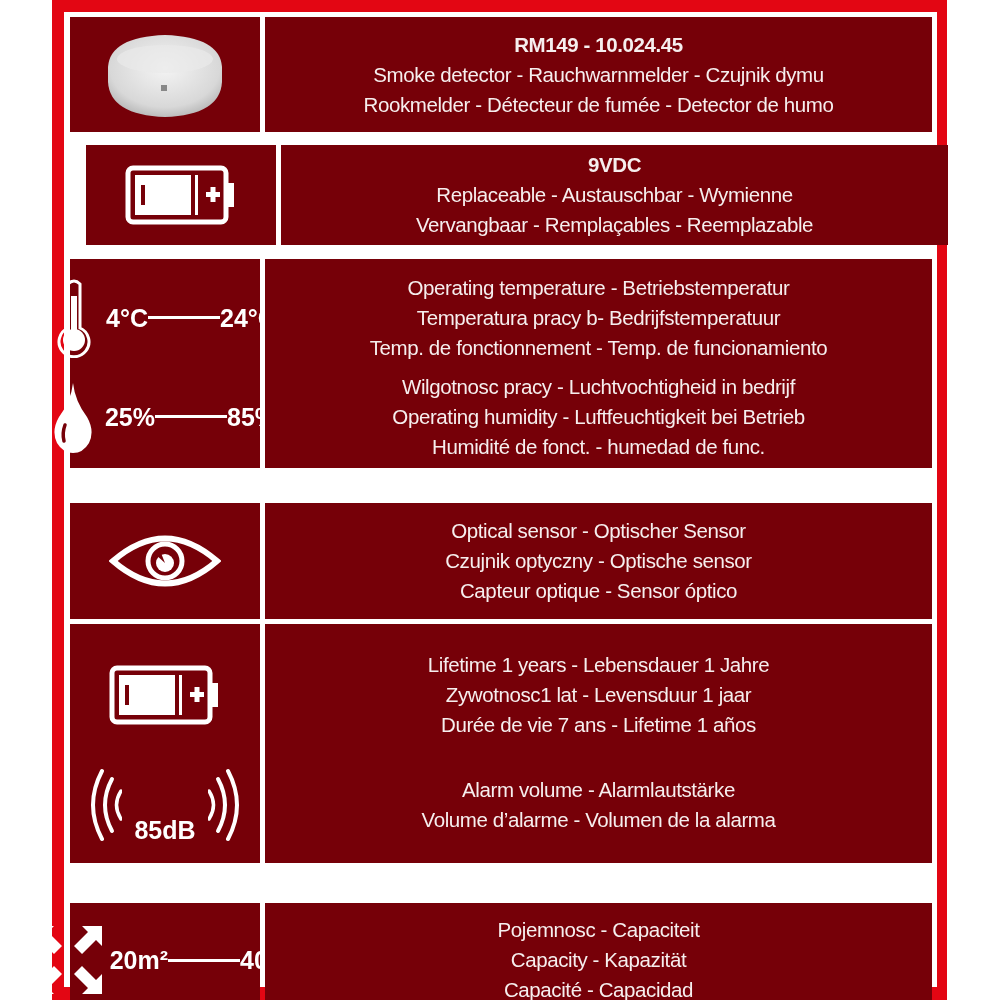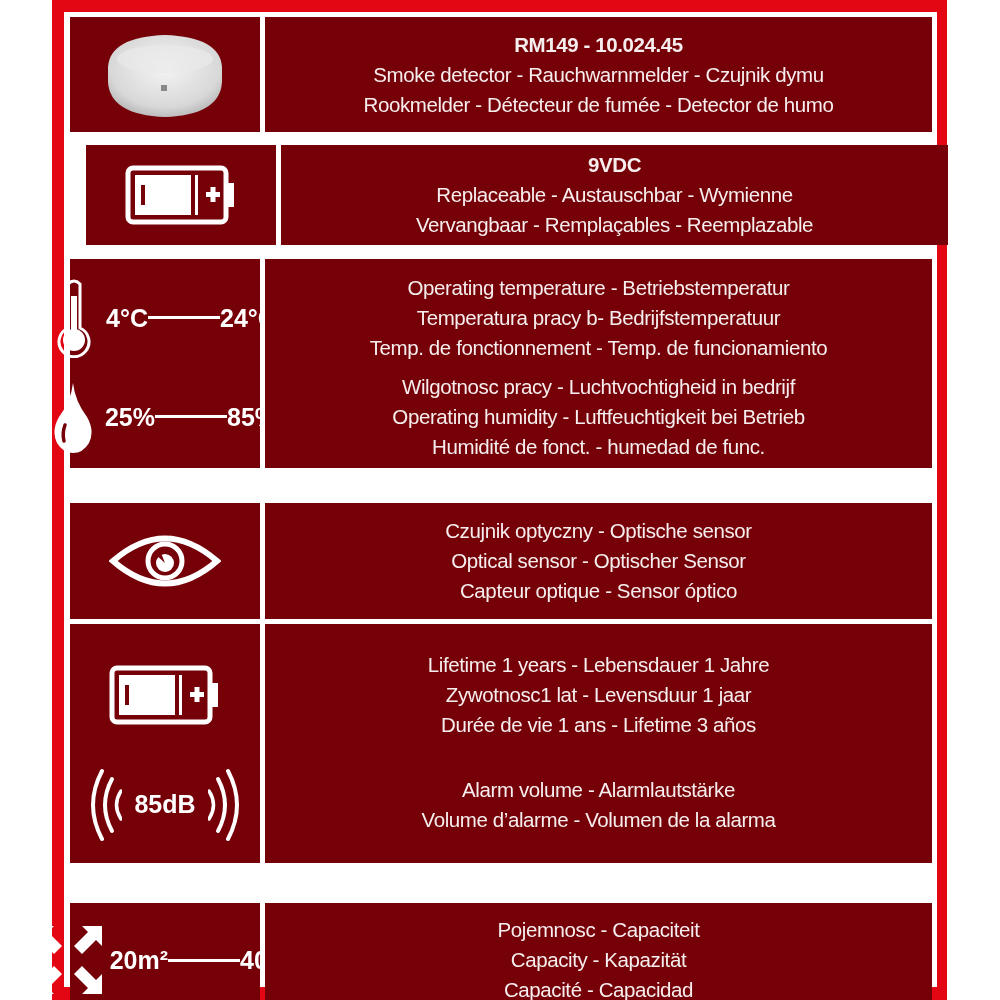--- a/index.html
+++ b/index.html
@@ -115,48 +115,48 @@
    <div class="row" style="top:486px;height:116px;">
     <div class="cell-icon">
      <svg width="112" height="62" viewBox="0 0 112 62">
       <path d="M4 31 Q56 -14 108 31 Q56 76 4 31 Z" fill="none" stroke="#fff" stroke-width="6"></path>
       <circle cx="56" cy="31" r="17" fill="none" stroke="#fff" stroke-width="5"></circle>
       <circle cx="56" cy="33" r="9" fill="#fff"></circle>
       <path d="M46 24 L56 33 L50 18 Z" fill="#760008"></path>
      </svg>
     </div>
     <div class="cell-text">
+     <div>Optical sensor - Optischer Sensor</div>
      <div>Czujnik optyczny - Optische sensor</div>
-     <div>Optical sensor - Optischer Sensor</div>
      <div>Capteur optique - Sensor óptico</div>
     </div>
    </div>
 
    <div class="row" style="top:607px;height:142px;">
     <div class="cell-icon">
      <svg width="112" height="60" viewBox="0 0 112 60">
       <rect x="3" y="3" width="98" height="54" rx="5" fill="none" stroke="#fff" stroke-width="5"></rect>
       <rect x="101" y="18" width="8" height="24" fill="#fff"></rect>
       <rect x="10" y="10" width="56" height="40" fill="#fff"></rect>
       <rect x="16" y="20" width="4" height="20" fill="#760008"></rect>
       <rect x="70" y="10" width="3" height="40" fill="#fff"></rect>
       <rect x="81" y="27" width="14" height="5" fill="#fff"></rect>
       <rect x="85.5" y="22" width="5" height="15" fill="#fff"></rect>
      </svg>
     </div>
     <div class="cell-text">
      <div>Lifetime 1 years - Lebensdauer 1 Jahre</div>
      <div>Zywotnosc1 lat - Levensduur 1 jaar</div>
-     <div>Durée de vie 1 ans - Lifetime 3 años</div>
+     <div>Durée de vie 7 ans - Lifetime 1 años</div>
     </div>
    </div>
 
    <div class="row" style="top:729px;height:117px;">
     <div class="cell-icon">
-     <div class="icon-wrap" style="gap:12px;">
+     <div class="icon-wrap" style="gap:12px;align-items:flex-end;">
       <svg width="34" height="80" viewBox="0 0 34 80">
        <path d="M14 6 Q-4 40 14 74" fill="none" stroke="#fff" stroke-width="4" stroke-linecap="round"></path>
        <path d="M24 14 Q10 40 24 66" fill="none" stroke="#fff" stroke-width="4" stroke-linecap="round"></path>
        <path d="M33 26 Q24 40 33 54" fill="none" stroke="#fff" stroke-width="3.5" stroke-linecap="round"></path>
       </svg>
       <span class="db">85dB</span>
       <svg width="34" height="80" viewBox="0 0 34 80">
        <path d="M20 6 Q38 40 20 74" fill="none" stroke="#fff" stroke-width="4" stroke-linecap="round"></path>
        <path d="M10 14 Q24 40 10 66" fill="none" stroke="#fff" stroke-width="4" stroke-linecap="round"></path>
        <path d="M1 26 Q10 40 1 54" fill="none" stroke="#fff" stroke-width="3.5" stroke-linecap="round"></path>

